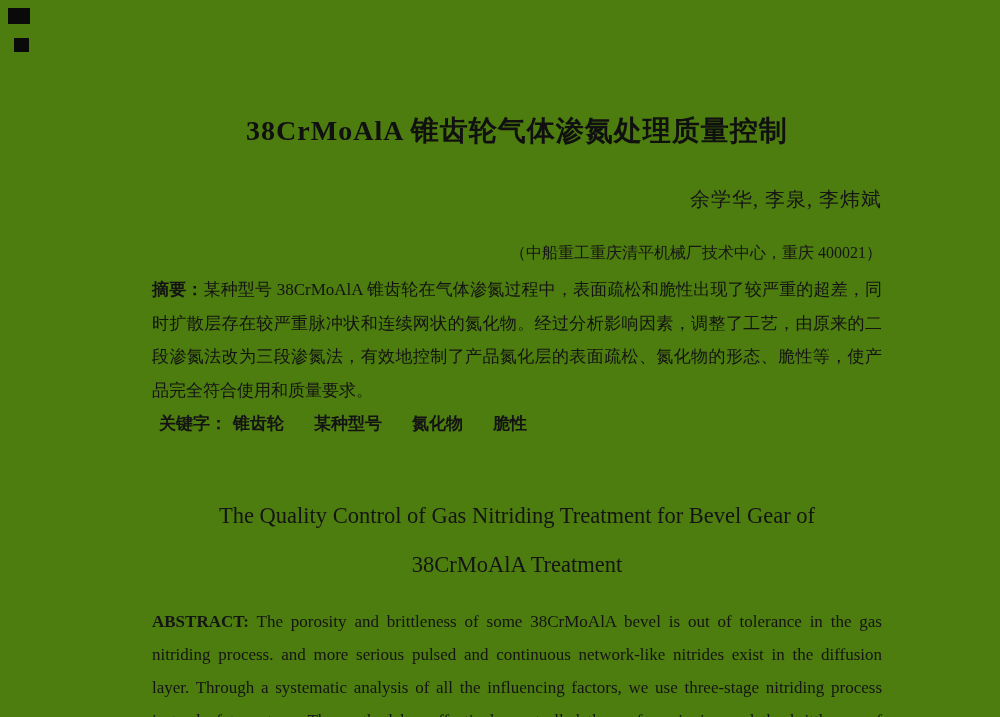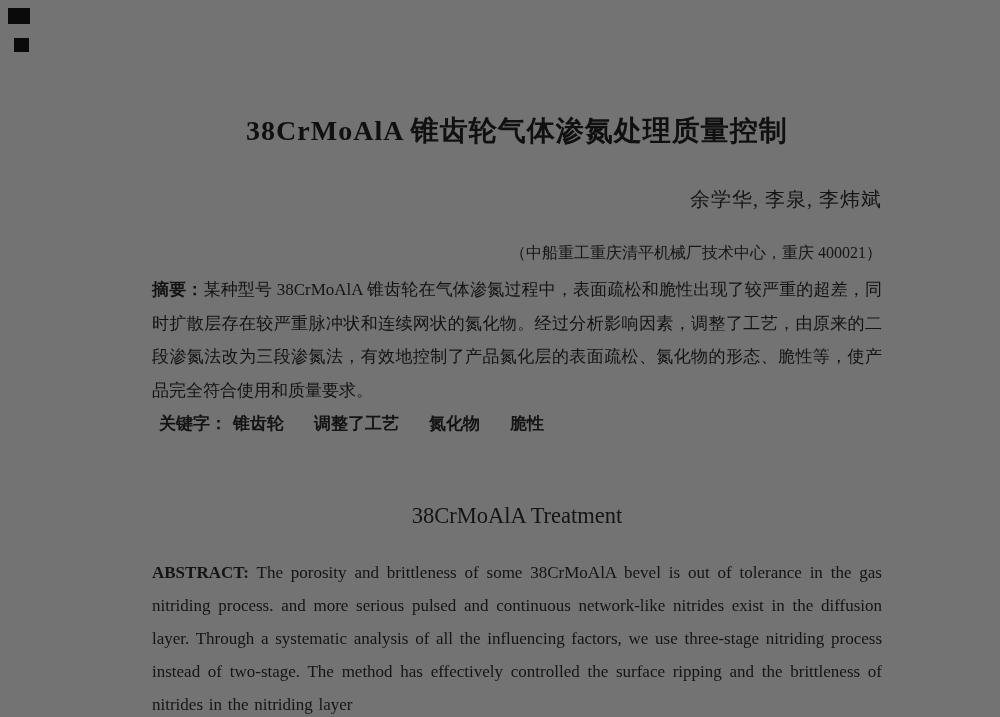--- a/index.html
+++ b/index.html
@@ -5,21 +5,21 @@
   * { margin: 0; padding: 0; box-sizing: border-box; }
   html, body { width: 1000px; height: 717px; }
   body {
     background: #e9e9e9;
     font-family: "Liberation Serif", "DejaVu Serif", serif;
   }
   .page {
     position: relative;
     width: 1000px;
     height: 717px;
-    background: #737373;
+    background: #4d7c0f;
     color: #161616;
     overflow: hidden;
   }
   .artifact {
     position: absolute;
     background: #0a0a0a;
   }
   .artifact.a1 { left: 8px;  top: 8px;  width: 22px; height: 16px; }
   .artifact.a2 { left: 14px; top: 38px; width: 15px; height: 14px; }
 
@@ -93,24 +93,25 @@
 
     <div class="authors">余学华, 李泉, 李炜斌</div>
 
     <div class="affiliation">（中船重工重庆清平机械厂技术中心，重庆  400021）</div>
 
     <p class="abstract-cn">
       <span class="label">摘要：</span><span>某种型号 38CrMoAlA 锥齿轮在气体渗氮过程中，表面疏松和脆性出现了较严重的超差，同时扩散层存在较严重脉冲状和连续网状的氮化物。经过分析影响因素，调整了工艺，由原来的二段渗氮法改为三段渗氮法，有效地控制了产品氮化层的表面疏松、氮化物的形态、脆性等，使产品完全符合使用和质量要求。</span>
     </p>
 
     <p class="keywords">
-      <span class="label">关键字：</span><span class="kw">锥齿轮</span><span class="kw">调整了工艺</span><span class="kw">氮化物</span><span class="kw">脆性</span>
+      <span class="label">关键字：</span><span class="kw">锥齿轮</span><span class="kw">某种型号</span><span class="kw">氮化物</span><span class="kw">脆性</span>
     </p>
 
     <div class="title-en">
+      <div>The Quality Control of Gas Nitriding Treatment for Bevel Gear of</div>
       <div>38CrMoAlA Treatment</div>
     </div>
 
     <p class="abstract-en">
       <span class="label">ABSTRACT:</span>
       <span>The porosity and brittleness of some 38CrMoAlA bevel is out of tolerance in the gas nitriding process. and more serious pulsed and continuous network-like nitrides exist in the diffusion layer. Through a systematic analysis of all the influencing factors, we use three-stage nitriding process instead of two-stage. The method has effectively controlled the surface ripping and the brittleness of nitrides in the nitriding layer</span>
     </p>
 
   </div>
 </div>

